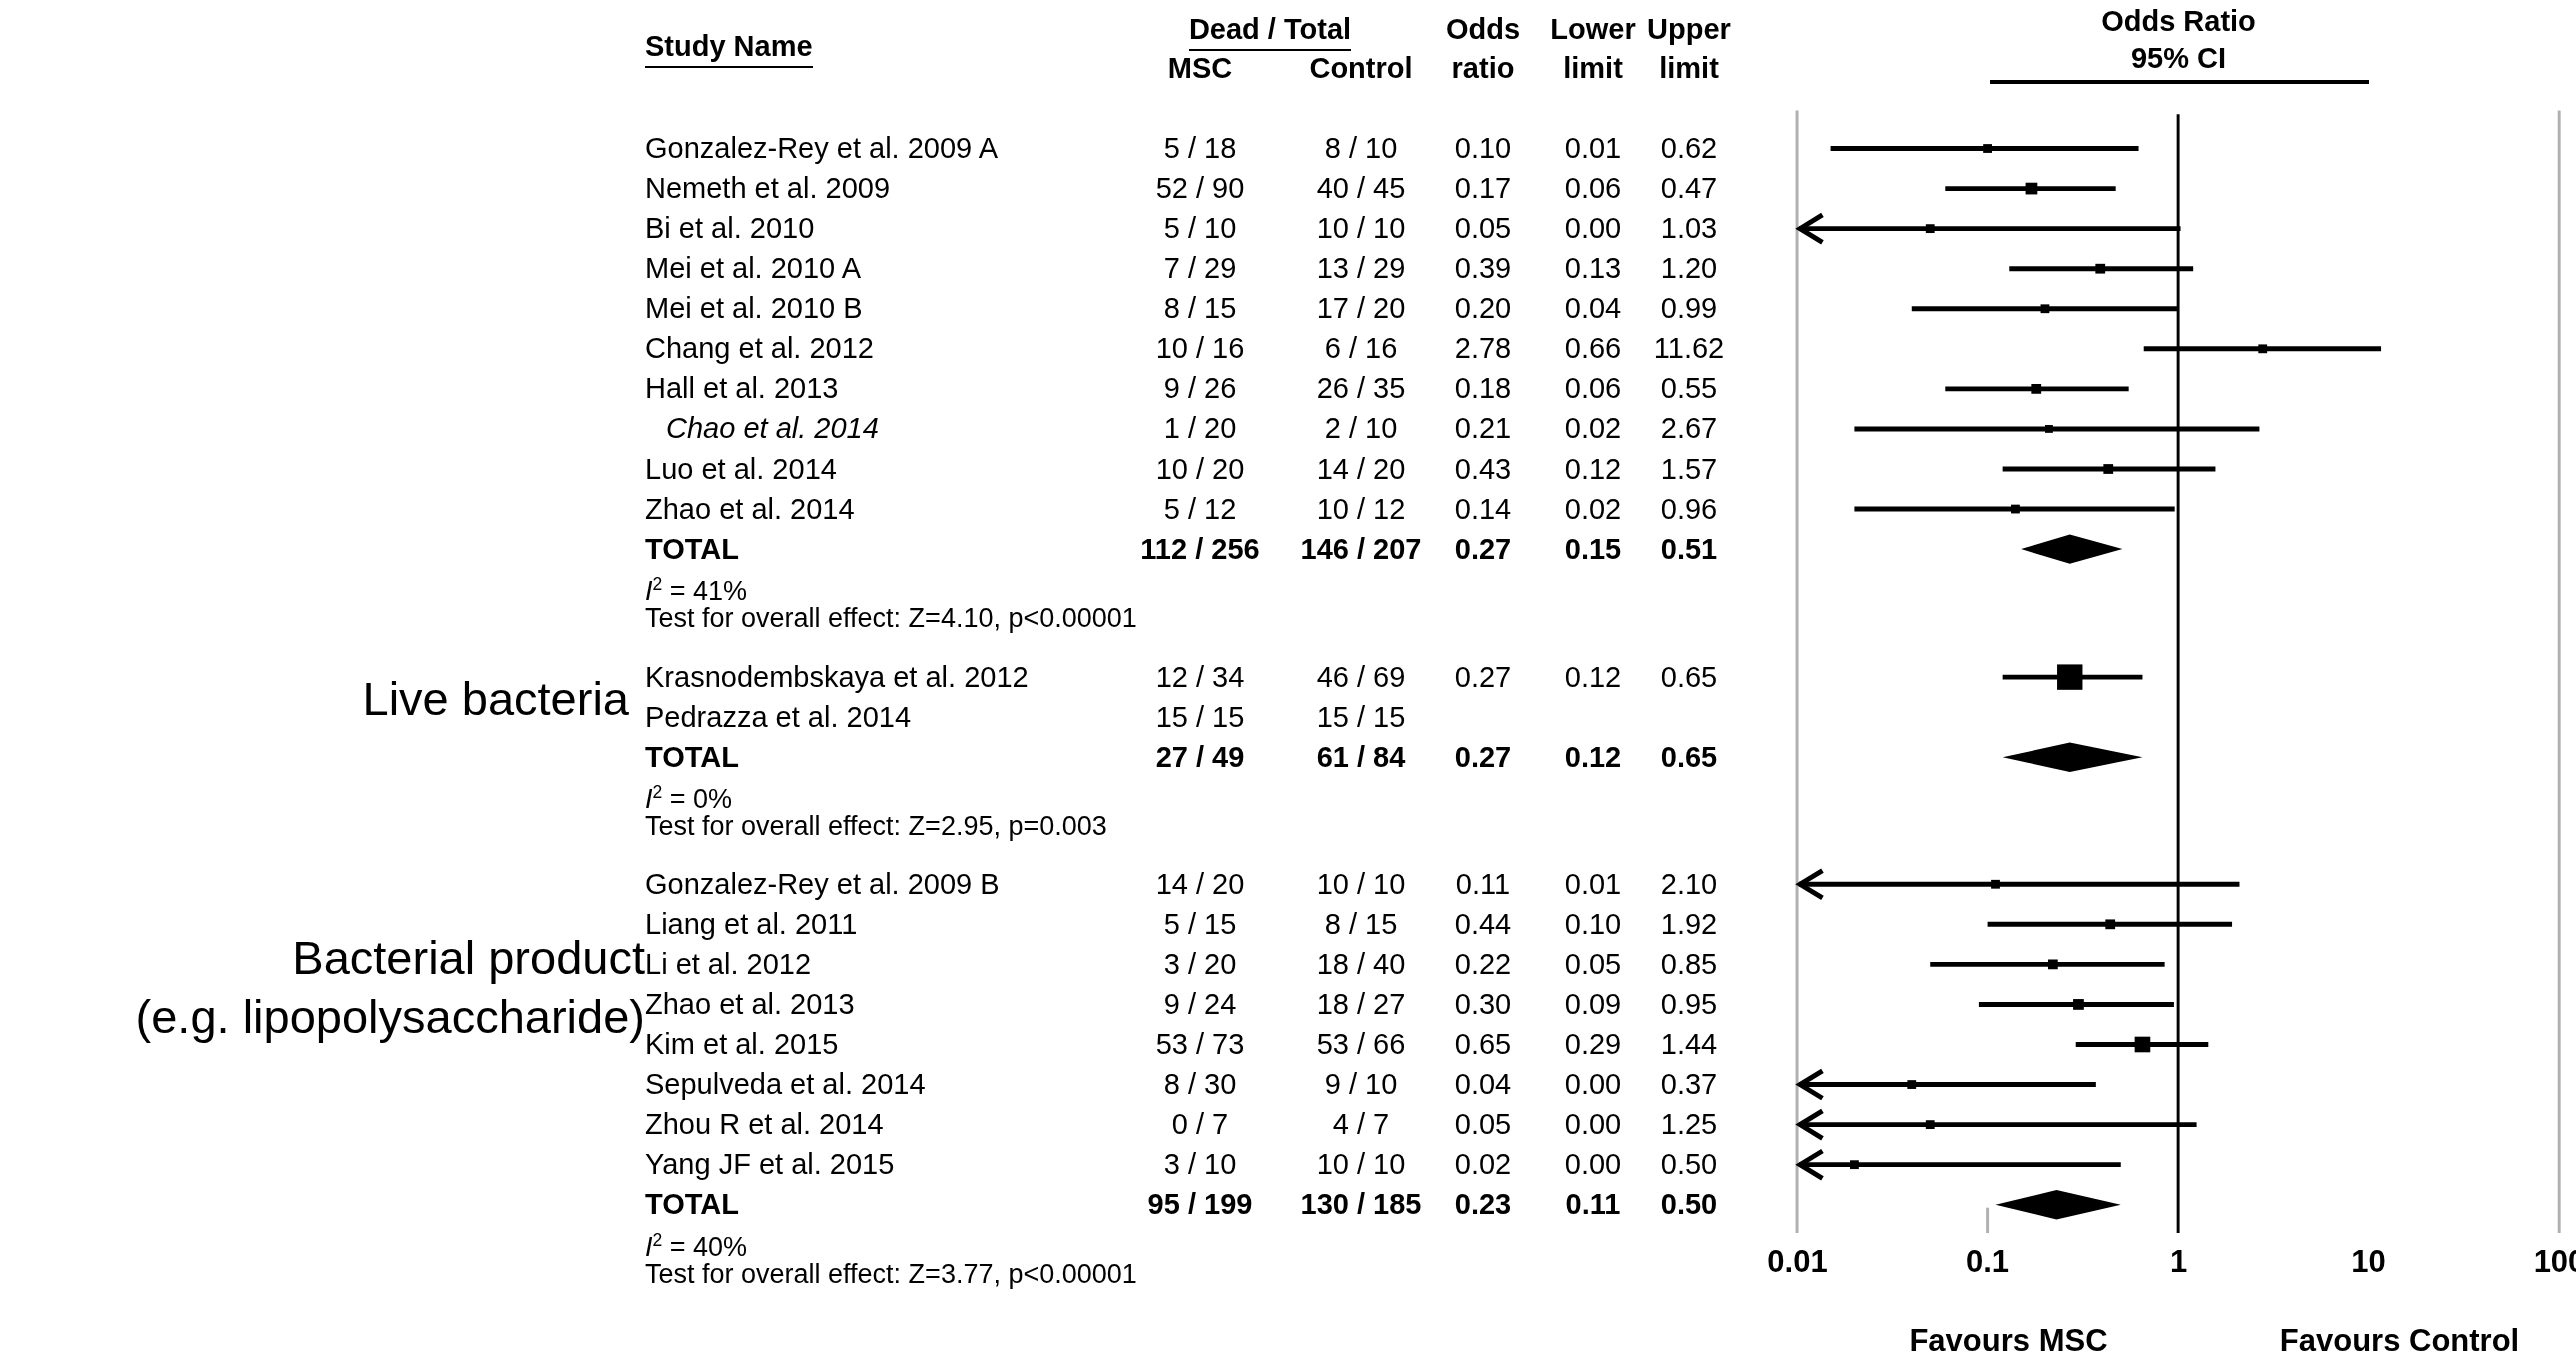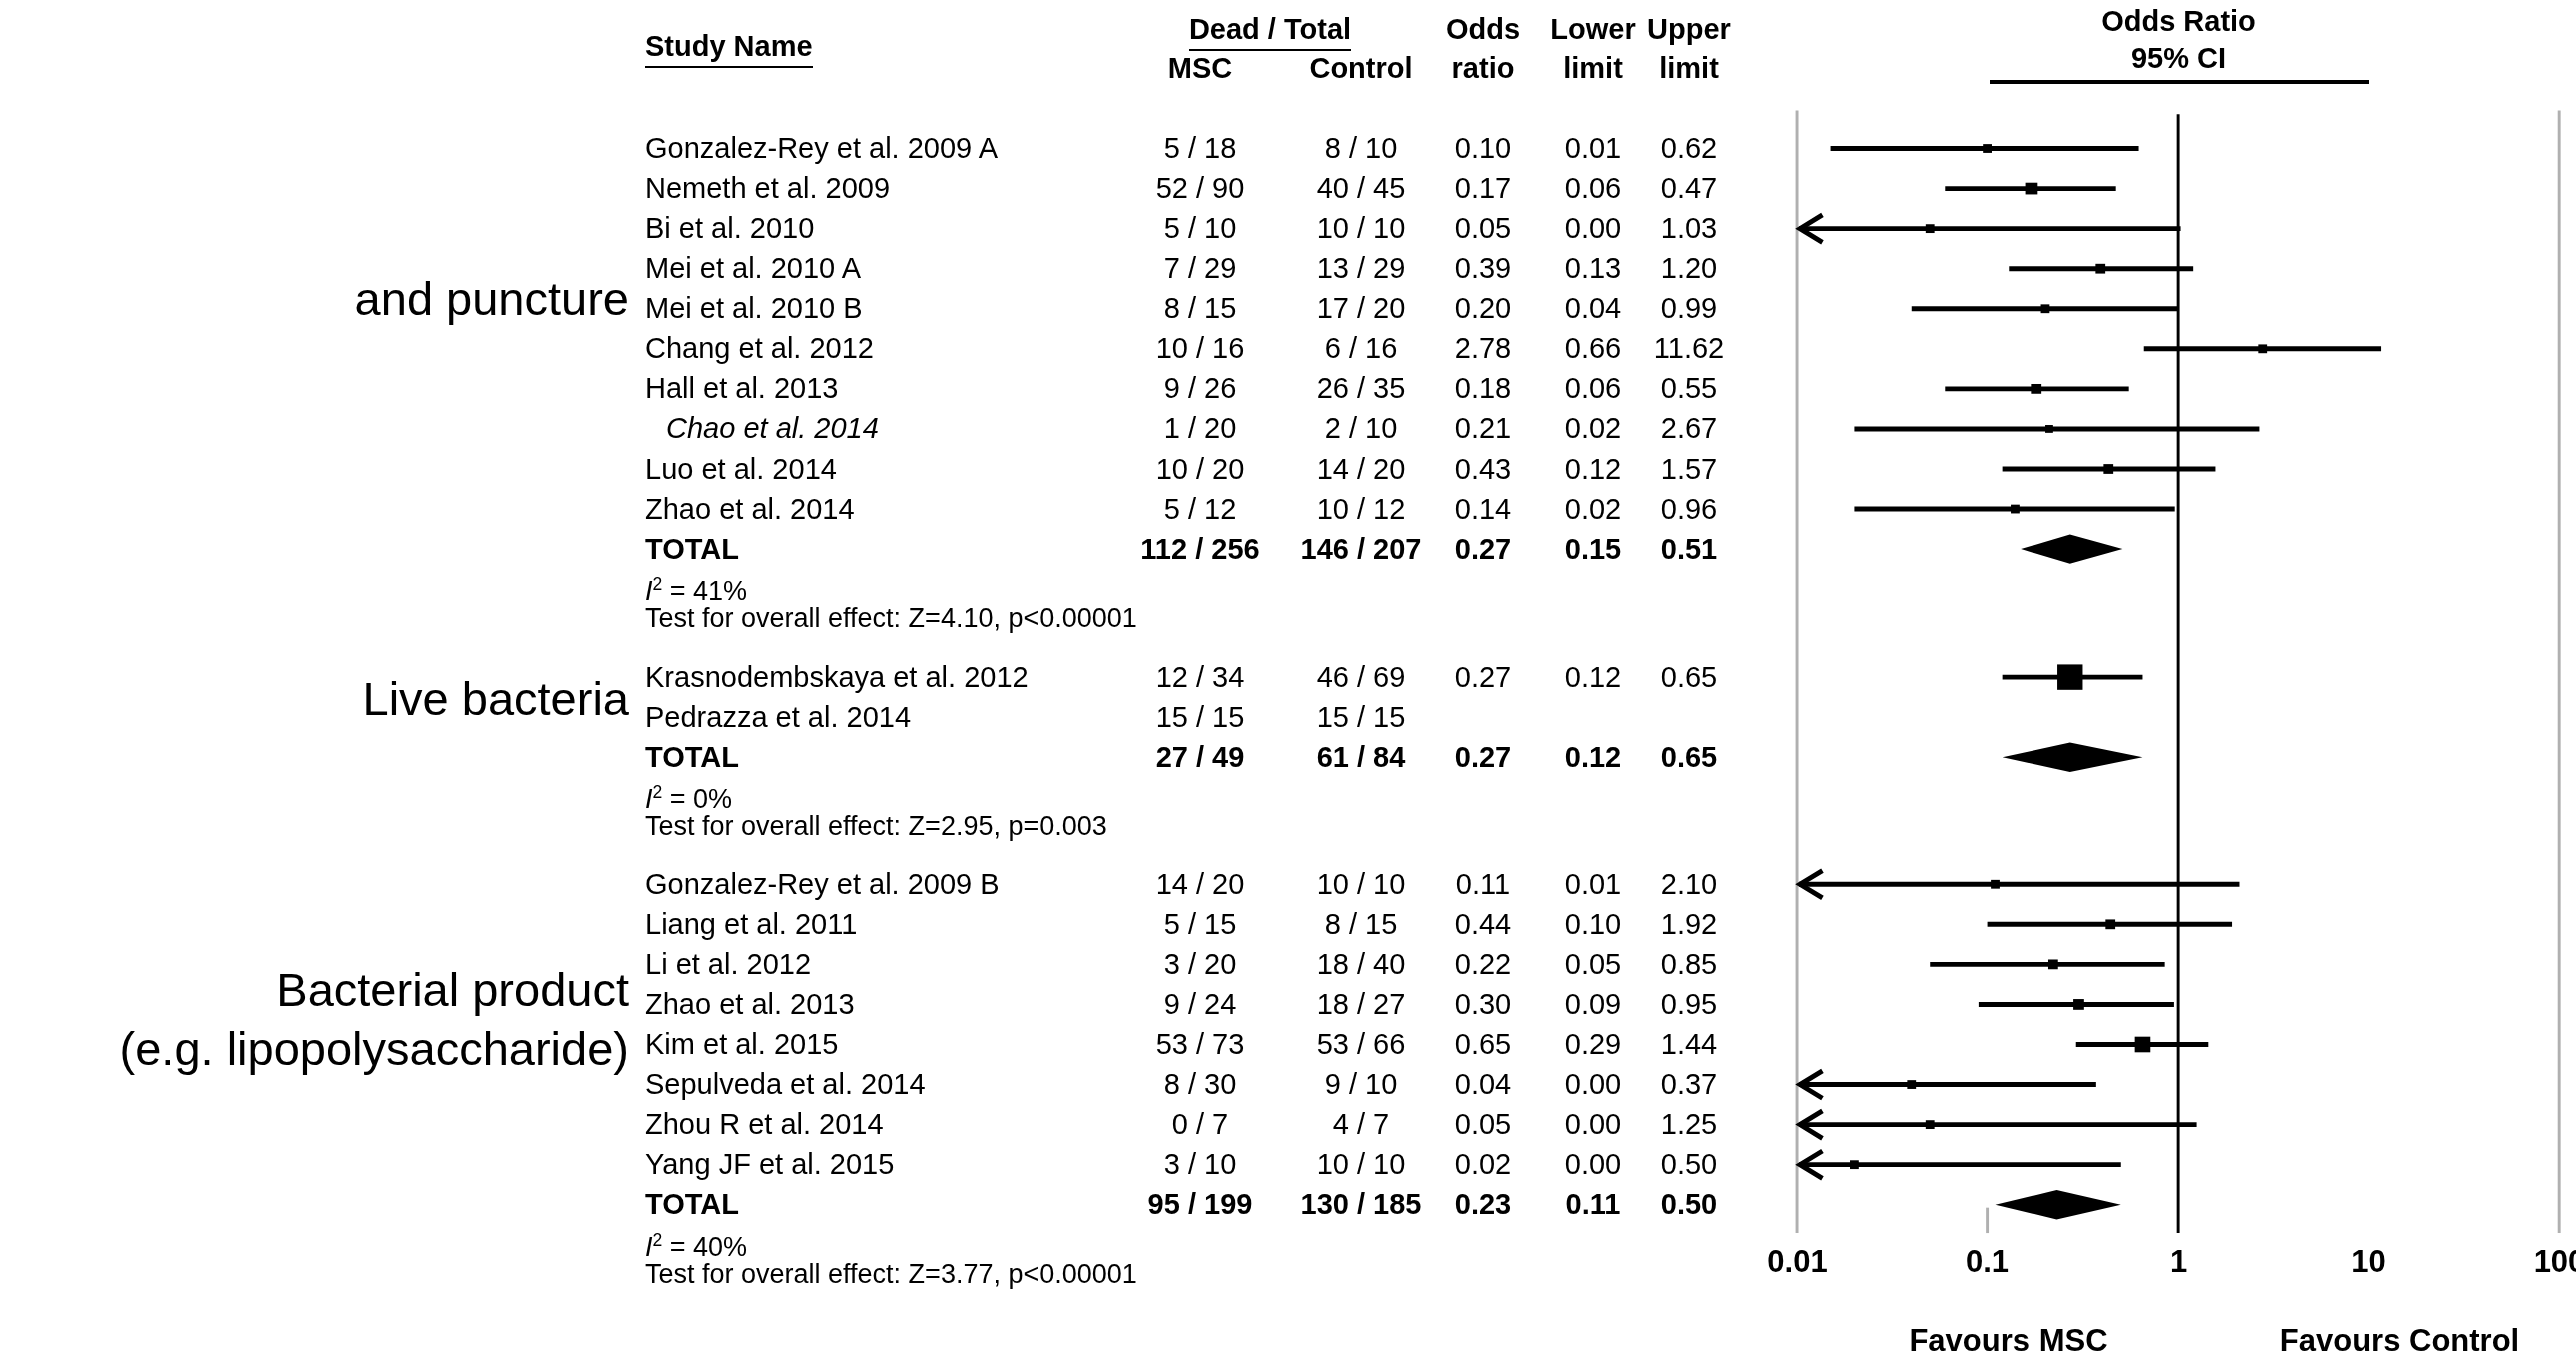--- a/index.html
+++ b/index.html
@@ -230,26 +230,25 @@
         <div class="cell c b" style="left: 1278px; width: 166px; top: 1185px;">130 / 185</div>
         <div class="cell c b" style="left: 1434px; width: 98px; top: 1185px;">0.23</div>
         <div class="cell c b" style="left: 1544px; width: 98px; top: 1185px;">0.11</div>
         <div class="cell c b" style="left: 1638px; width: 102px; top: 1185px;">0.50</div>
       </div>
       <div class="meta" style="left: 645px; top: 1224px;"><i>I</i><sup>2</sup><span> = 40%</span></div>
       <div class="meta" style="left: 645px; top: 1258px;">Test for overall effect: Z=3.77, p&lt;0.00001</div>
     </div>
   <div id="labels">
       <div class="group-label" style="top: 269px;">
-        <div>and puncture</div>
       </div>
       <div class="group-label" style="top: 669px;">
         <div>Live bacteria</div>
       </div>
-      <div class="group-label" style="top: 960px;">
+      <div class="group-label" style="top: 928px; padding-left: 16px;">
         <div>Bacterial product</div>
         <div>(e.g. lipopolysaccharide)</div>
       </div>
     </div>
 
   <svg id="plot" width="2576" height="1364" viewBox="0 0 2636 1396">
       <line x1="1839" y1="113" x2="1839" y2="1262" stroke="#b0b0b0" stroke-width="3"></line>
       <line x1="2619" y1="113" x2="2619" y2="1262" stroke="#b0b0b0" stroke-width="3"></line>
       <line x1="2229" y1="117" x2="2229" y2="1262" stroke="#000000" stroke-width="3"></line>
       <line x1="2034" y1="1236" x2="2034" y2="1262" stroke="#b0b0b0" stroke-width="3"></line>

